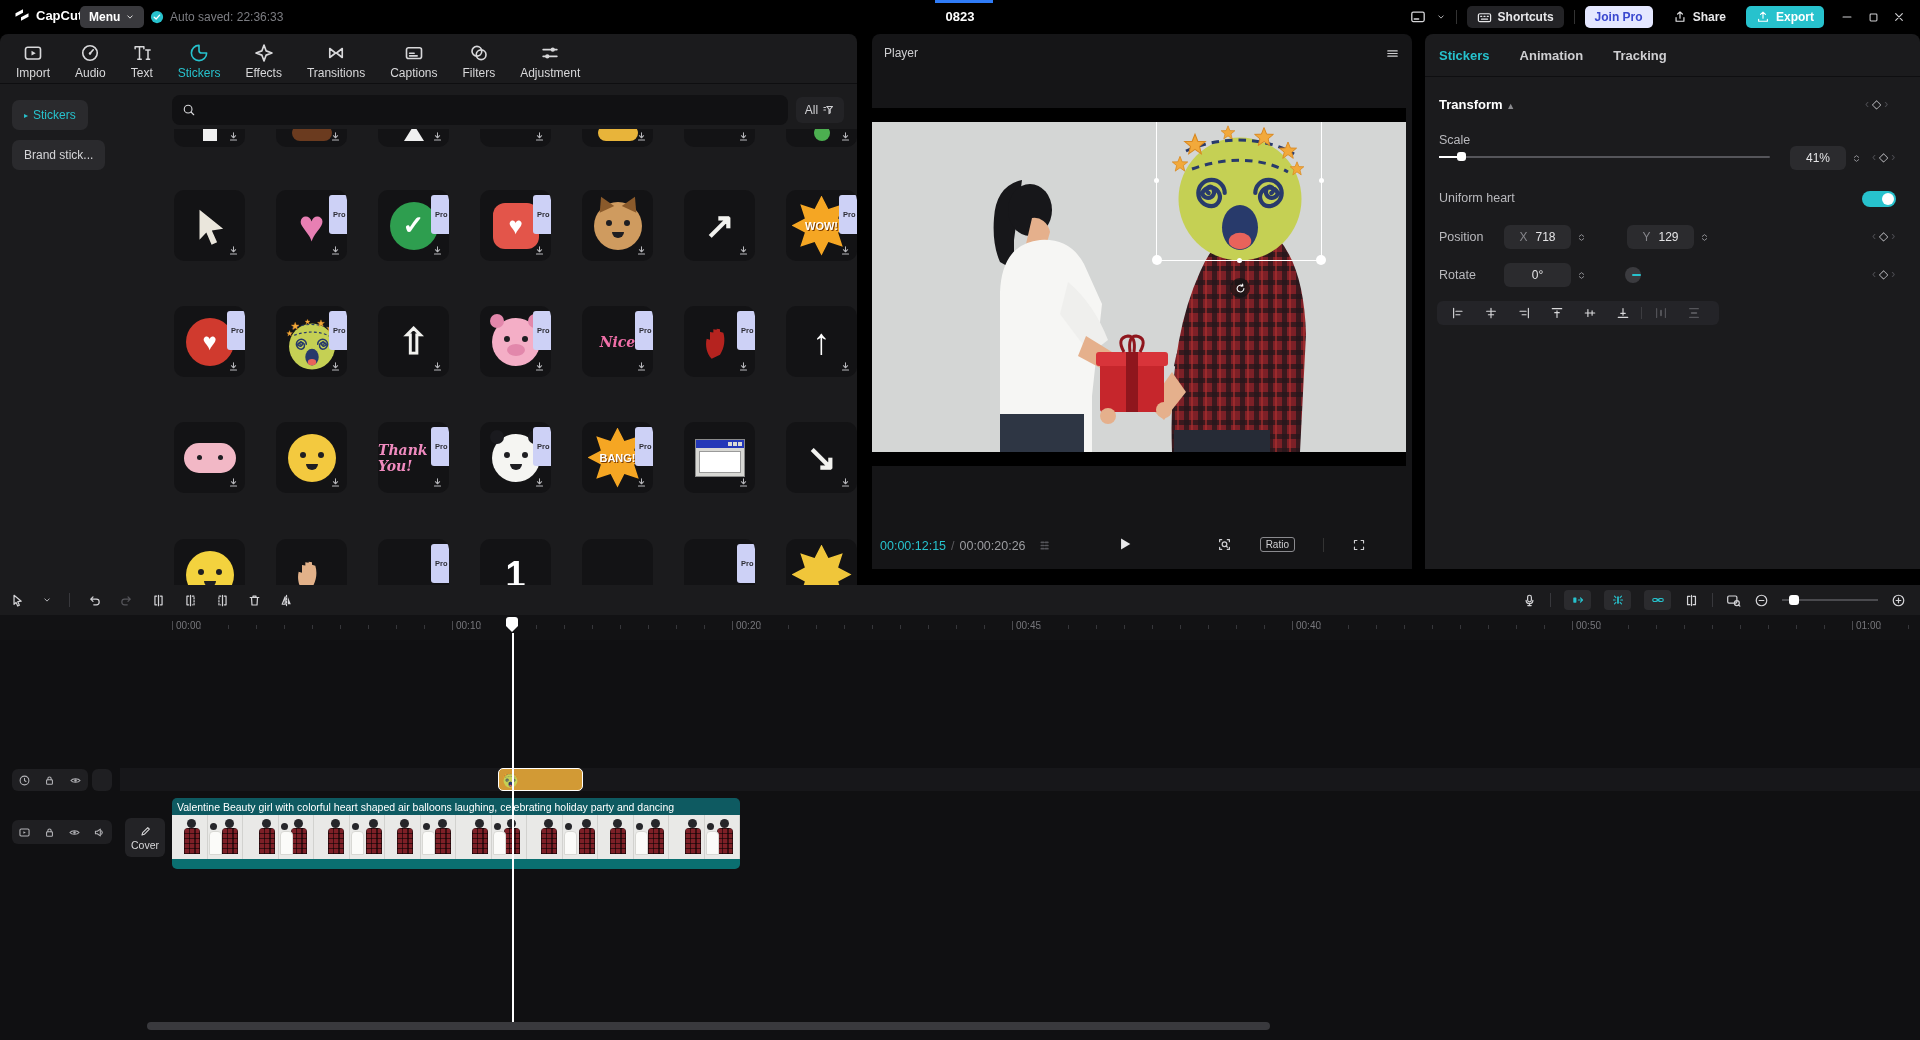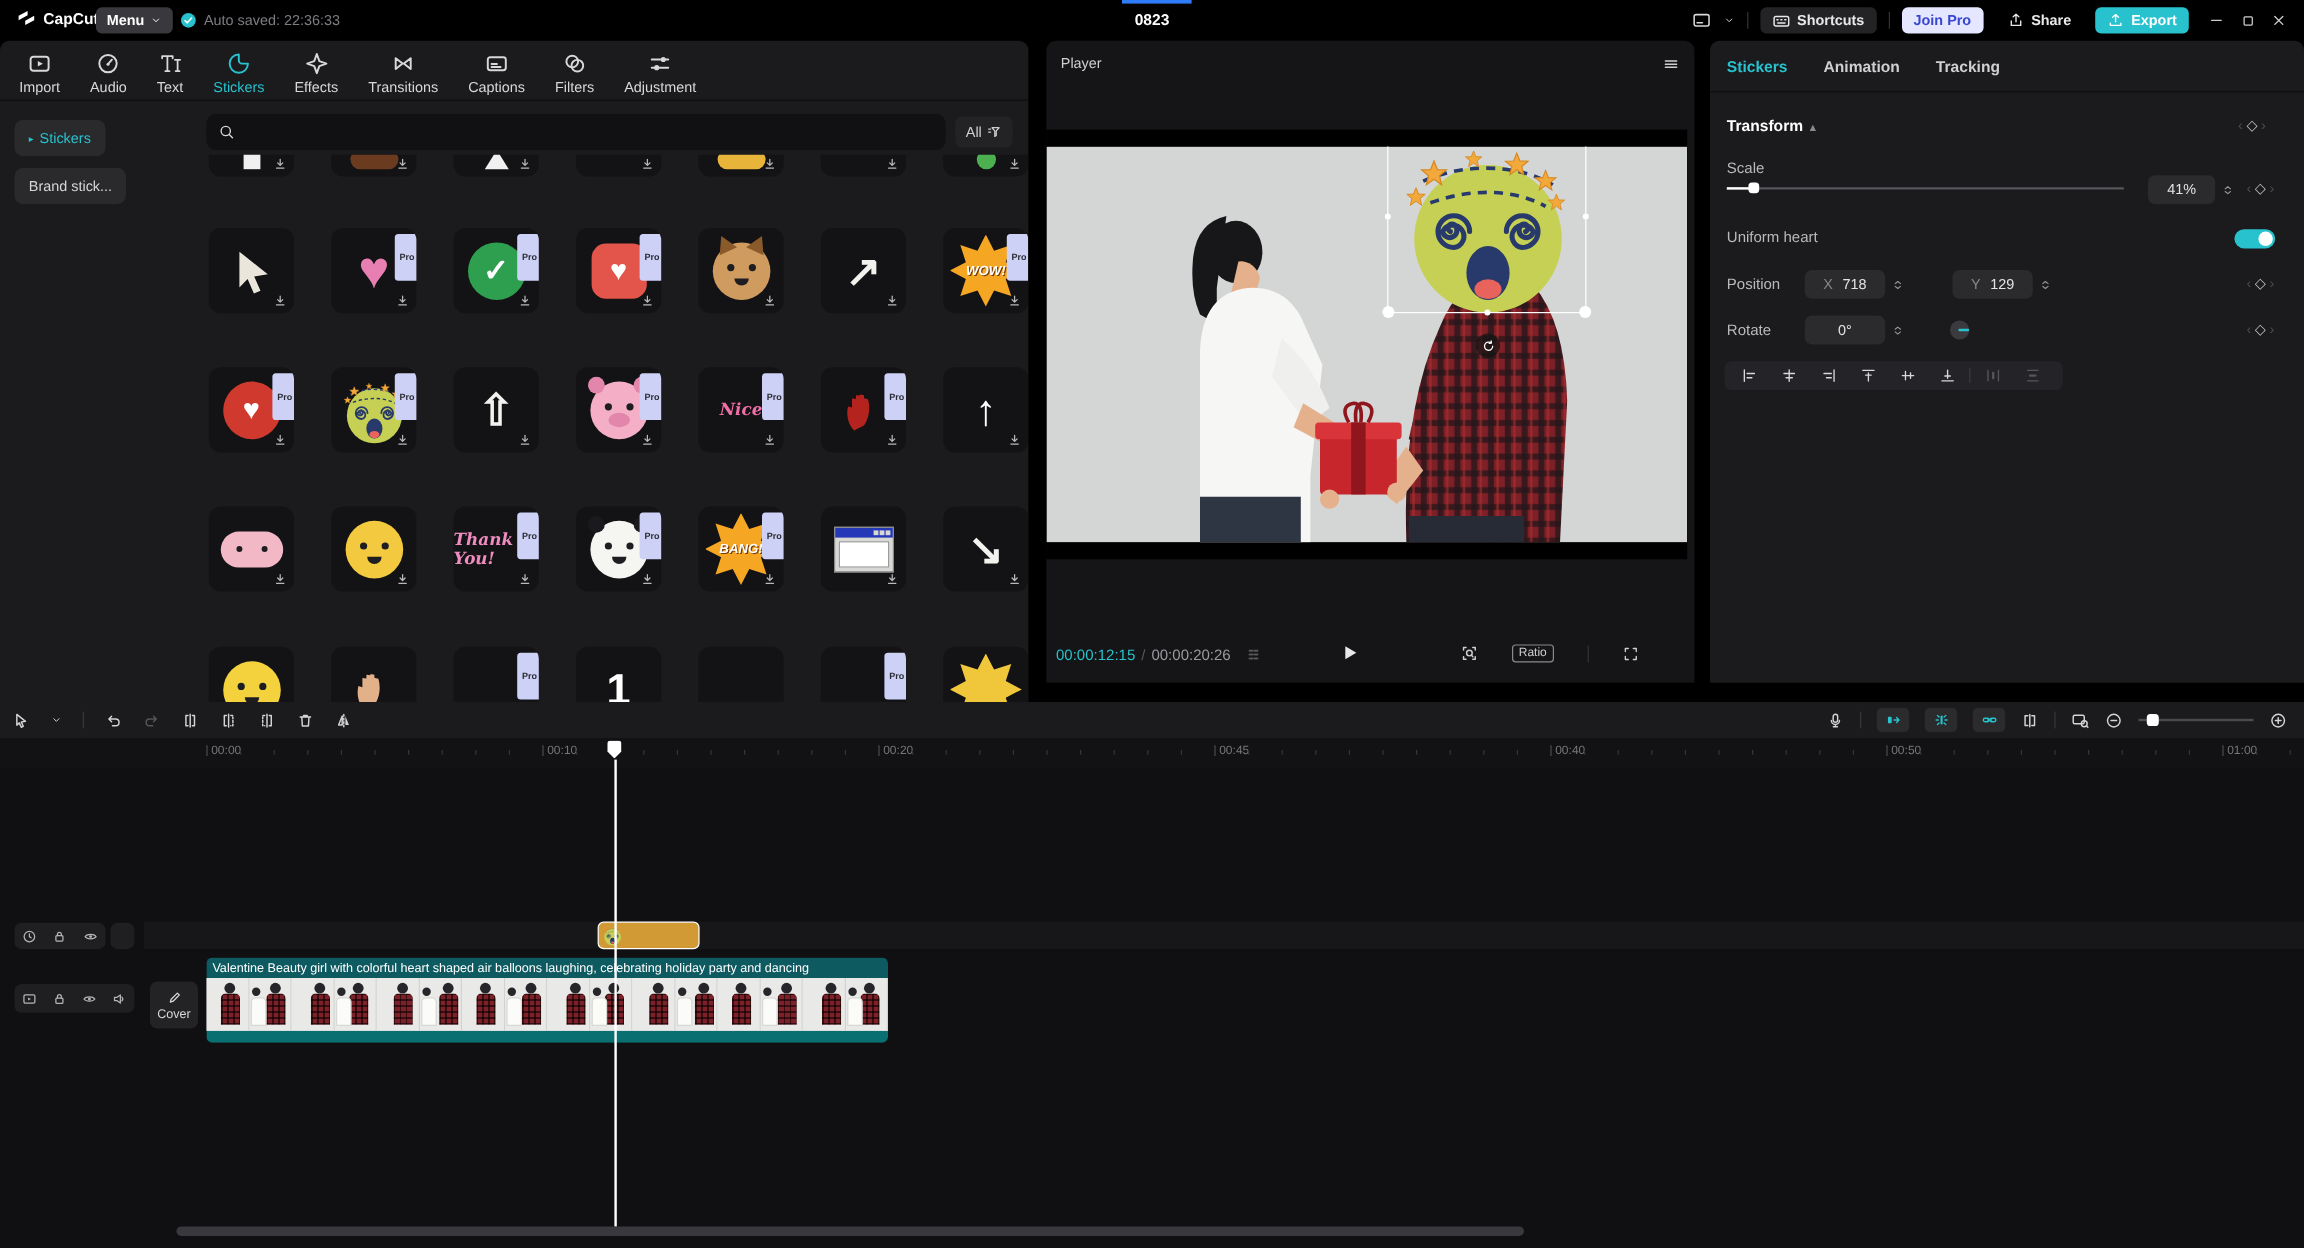--- a/index.html
+++ b/index.html
@@ -49,21 +49,21 @@
   .tile { position:absolute; width:71px; height:71px; background:#131315; border-radius:10px; overflow:hidden; }
   .tile .dl { position:absolute; right:5px; bottom:4px; color:#b9b9bd; }
   .tile .pro { position:absolute; left:5px; top:5px; background:#cdd1f6; color:#2c2c34; font-size:7.5px;
     font-weight:bold; border-radius:3px; padding:15px 4px;margin-left:48px; }
   .tile .center { position:absolute; inset:0; display:flex; align-items:center; justify-content:center; }
   .st-circle { border-radius:50%; position:relative; }
   .st-eye { position:absolute; background:#1e1e22; border-radius:50%; }
   .st-mouth { position:absolute; background:#1e1e22; border-radius:50%; }
   .st-burst { width:60px; height:60px; display:flex; align-items:center; justify-content:center;
     clip-path:polygon(50% 0%,61.5% 22.3%,85.4% 14.6%,77.7% 38.5%,100% 50%,77.7% 61.5%,85.4% 85.4%,61.5% 77.7%,50% 100%,38.5% 77.7%,14.6% 85.4%,22.3% 61.5%,0% 50%,22.3% 38.5%,14.6% 14.6%,38.5% 22.3%); }
-  .st-burst span { font-style:italic; font-weight:bold; font-size:11px; color:#fff; text-shadow:1px 1px 0 #7a3c00; }
+  .st-burst span { font-weight:bold; font-size:11px; color:#fff; text-shadow:1px 1px 0 #7a3c00; }
   .st-word { font-family:"DejaVu Serif", serif; font-style:italic; font-weight:bold; font-size:14px; }
   .st-glyph { font-weight:bold; }
   .st-blob { position:absolute; bottom:6px; left:50%; transform:translateX(-50%); }
   .st-window { width:50px; height:38px; background:#d8d8d4; border:1px solid #8a8a8a; }
   .st-window .wt { height:8px; background:#2438b8; display:flex; align-items:center; justify-content:flex-end; gap:1px; padding:0 2px; }
   .st-window .wt i { width:4px; height:4px; background:#d8d8d4; display:block; }
   .st-window .wb { margin:3px; height:22px; background:#fff; border:1px solid #9a9a9a; }
 
   
   #player-panel { position:absolute; left:872px; top:34px; width:540px; height:535px; background:#151517; border-radius:8px 8px 0 0; }

